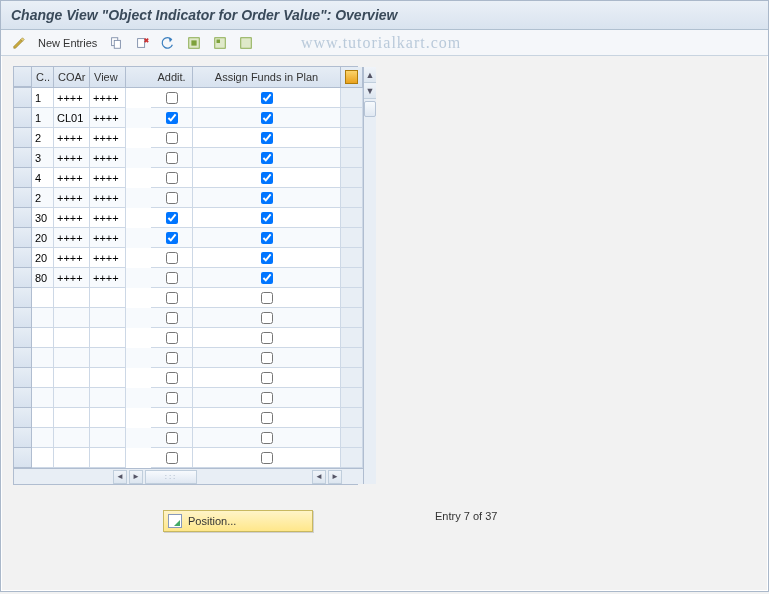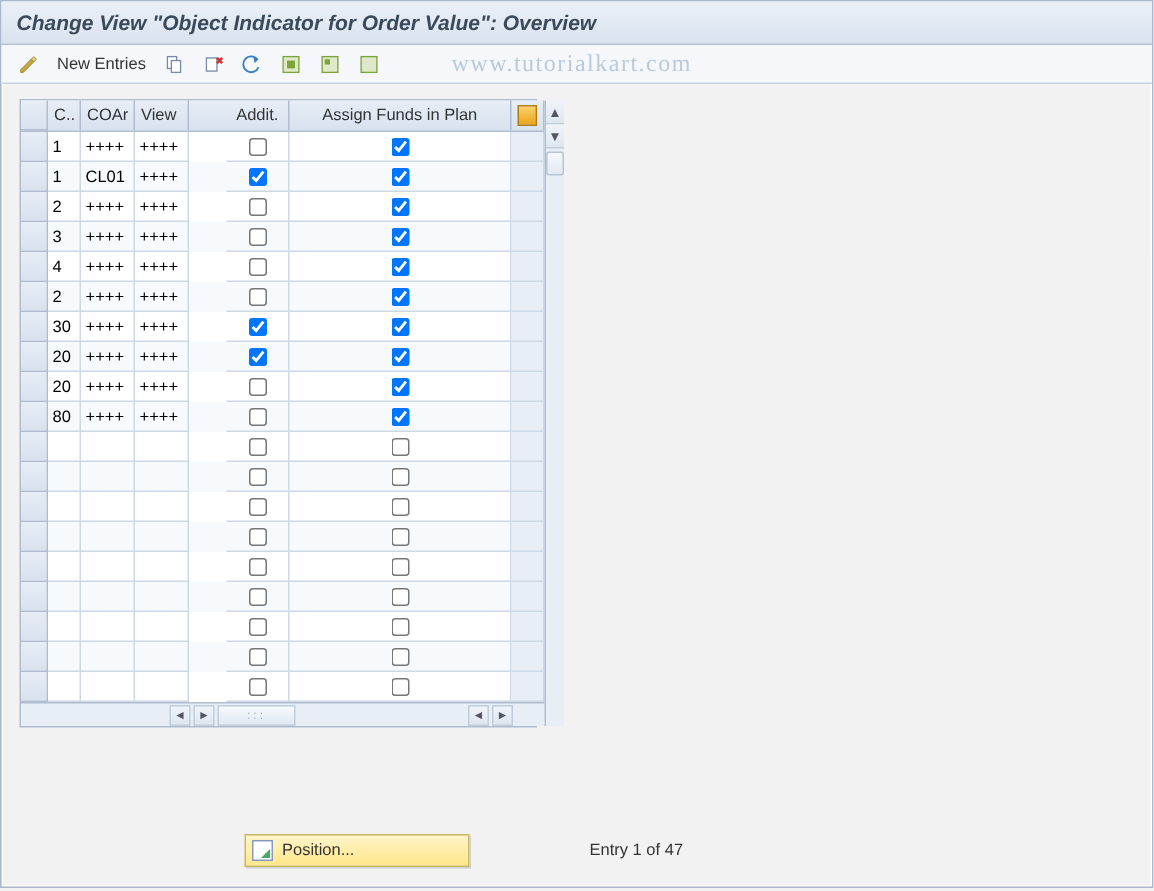--- a/index.html
+++ b/index.html
@@ -159,23 +159,24 @@
   .hscroll .htrack {
     width:52px;height:14px;
     background:linear-gradient(#f7fafd,#e0e8f2);
     border:1px solid #c0cedc;
     margin:0 1px;
     display:flex;align-items:center;justify-content:center;
     color:#99a8bb;font-size:8px;letter-spacing:2px;
   }
   .hscroll .right-arrows { margin-left:auto; display:flex; padding-right:20px;}
   .bottom-area {
-    margin-top: 71px;
-    display:flex;
-    align-items:center;
+    margin-top: 25px;
+    display:flex;
+    align-items:flex-start;
+    gap:42px;
   }
   .pos-btn {
     margin-left: 150px;
     width: 150px;
     height: 22px;
     background: linear-gradient(#fff4c8,#ffe78a);
     border:1px solid #c8b860;
     display:flex;
     align-items:center;
     padding:0 4px;
@@ -548,17 +549,17 @@
           <div class="thumb"></div>
         </div>
       </div>
     </div>
 
     <div class="bottom-area">
       <div class="pos-btn">
         <div class="icon"></div>
         <span>Position...</span>
       </div>
-      <div class="entry-text">Entry 1 of 47</div>
+      <div class="entry-text">Entry 7 of 37</div>
     </div>
 
   </div>
 </div>
 
 </body></html>

